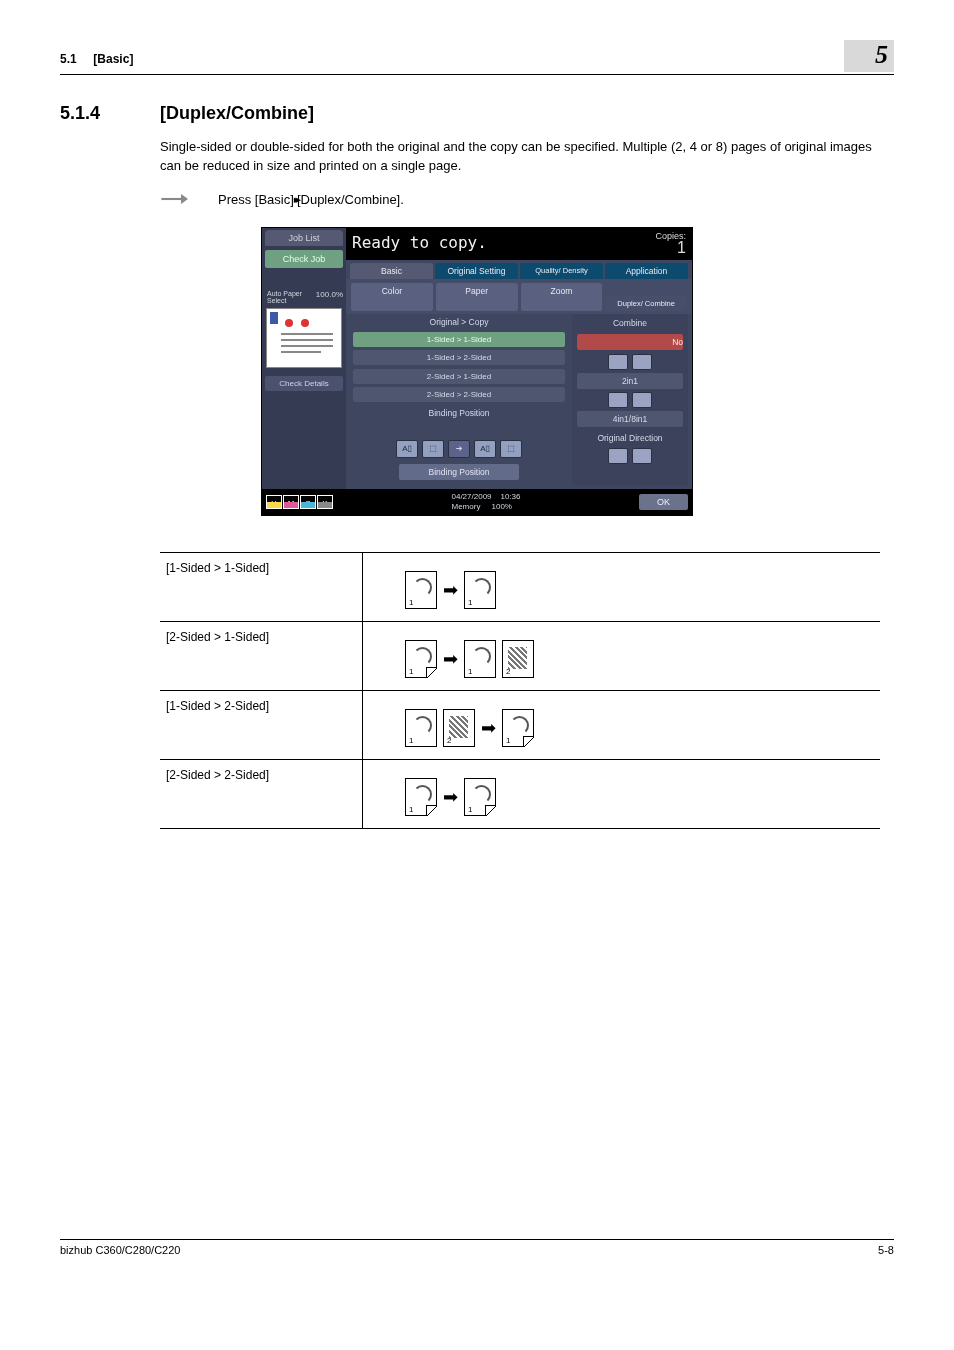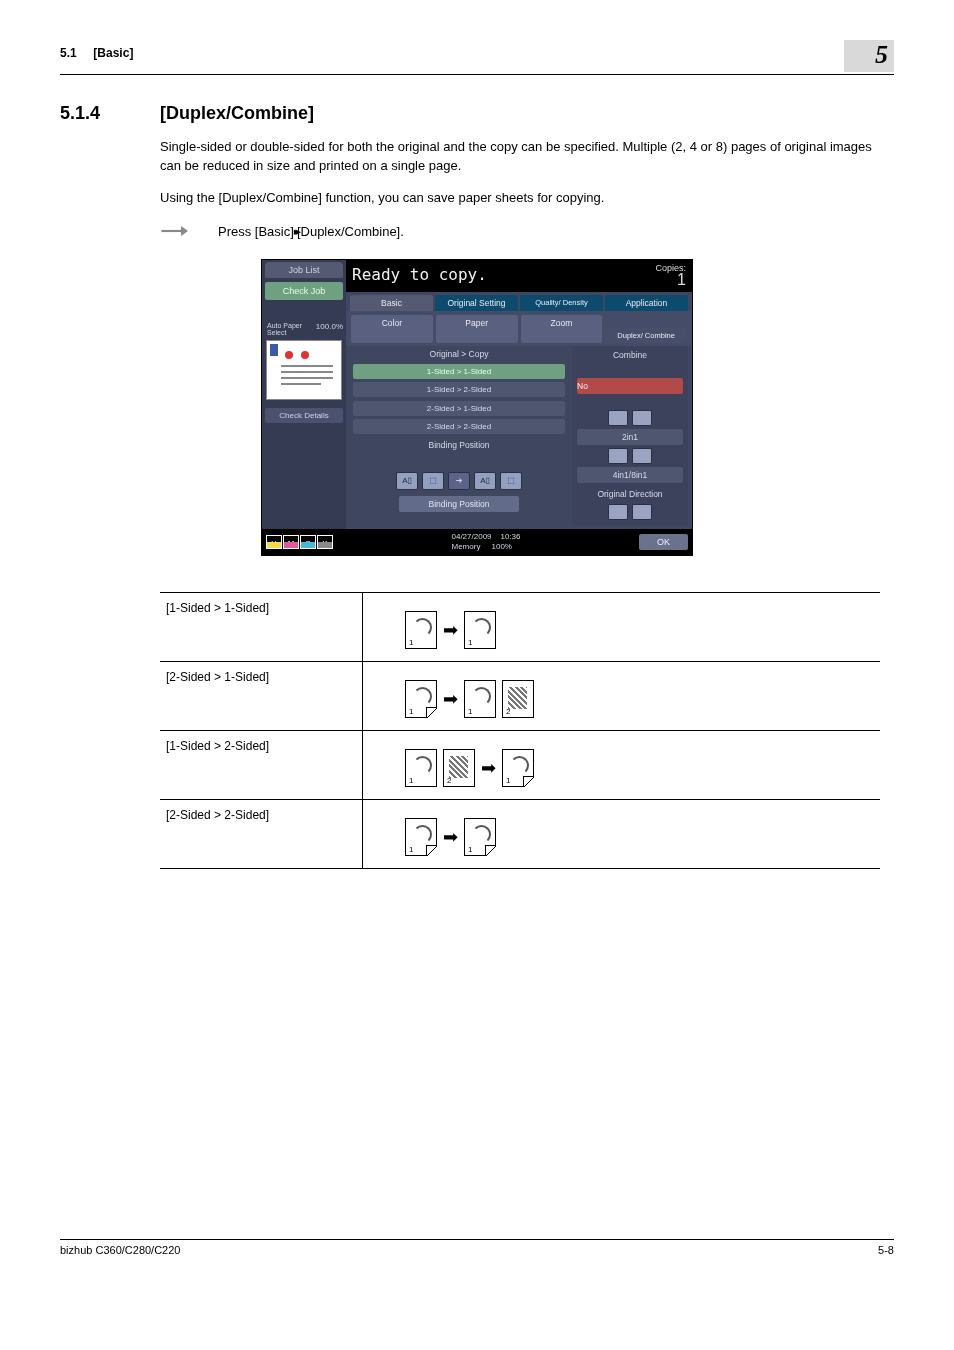--- a/index.html
+++ b/index.html
@@ -12,21 +12,21 @@
   }
   .page {
     padding: 40px 60px 30px 60px;
     box-sizing: border-box;
     min-height: 1280px;
     position: relative;
   }
   .top-header {
     display: flex;
     justify-content: space-between;
-    align-items: flex-start;
+    align-items: center;
     border-bottom: 1px solid #000;
     padding-bottom: 2px;
     margin-bottom: 28px;
   }
   .top-left {
     font-size: 12px;
     font-weight: bold;
     padding-top: 6px;
   }
   .chapter-box {
@@ -263,22 +263,22 @@
     width:100px;
     border-radius:2px;
   }
   .mid-right {
     width:110px;
     background:#3c425c;
     padding:2px 3px;
   }
   .r-hdr { text-align:center;font-size:8.5px;color:#d7dbec;padding:2px 0; }
   .r-btn {
-    background:#b24a4a;color:#ffe9e9;text-align:left;
-    font-size:8.5px;padding:3px 0;margin:16px 2px;border-radius:2px;
+    background:#b24a4a;color:#ffe9e9;text-align:right;
+    font-size:8.5px;padding:3px 0;margin:4px 2px;border-radius:2px;
   }
   .r-icons { display:flex;justify-content:center;gap:4px;margin:3px 0; }
   .r-ic { width:18px;height:14px;background:#9aa3c2;border:1px solid #2a2f42;border-radius:2px; }
   .r-btn2 {
     background:#4f566f;color:#d7dbec;text-align:center;
     font-size:8.5px;padding:3px 0;margin:2px 2px;border-radius:2px;
   }
   .ss-bottom {
     display:flex;
     justify-content:space-between;
@@ -370,21 +370,20 @@
       <span>5</span>
     </div>
   </div>
 
   <div class="section-head">
     <div class="sec-num">5.1.4</div>
     <div class="sec-title">[Duplex/Combine]</div>
   </div>
 
   <p class="body-text">Single-sided or double-sided for both the original and the copy can be specified. Multiple (2, 4 or 8) pages of original images can be reduced in size and printed on a single page.</p>
-  <p class="body-text">Using the [Duplex/Combine] function, you can save paper sheets for copying.</p>
 
   <div class="press-row">
     <svg class="arrow-icon" viewBox="0 0 40 20">
       <line x1="2" y1="10" x2="30" y2="10" stroke="#888" stroke-width="3"></line>
       <polygon points="30,3 40,10 30,17" fill="#888"></polygon>
     </svg>
     <span>Press [Basic] </span>
     <span class="dbl-arrow">▸▸</span>
     <span> [Duplex/Combine].</span>
   </div>

